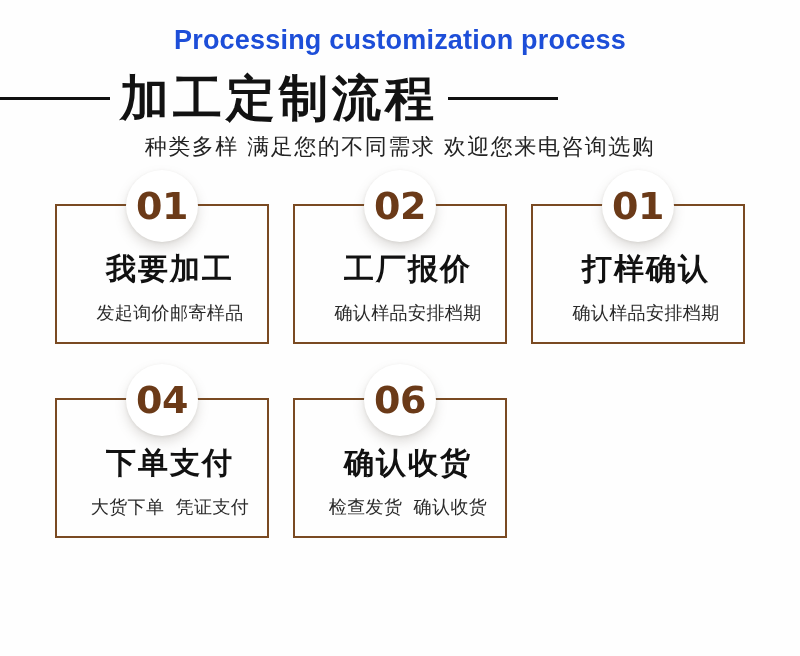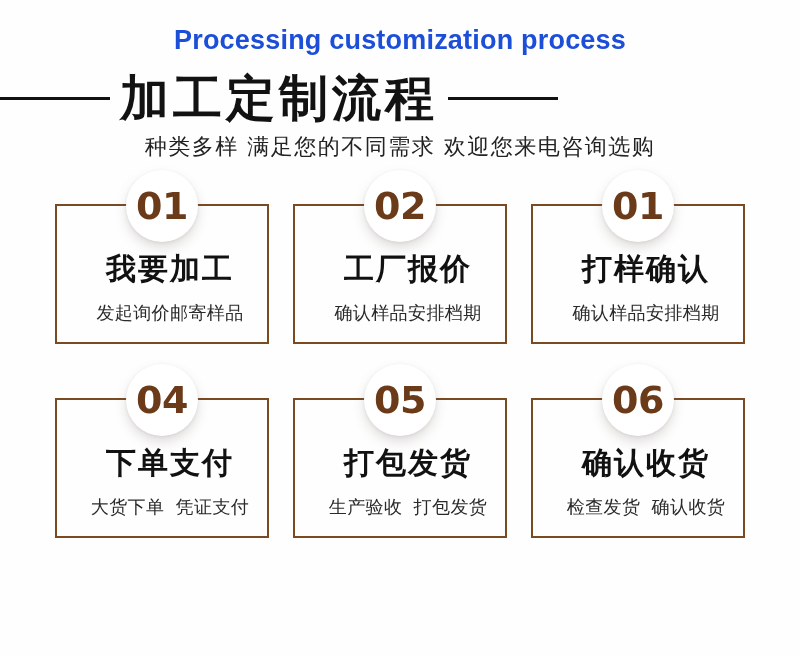--- a/index.html
+++ b/index.html
@@ -213,30 +213,20 @@
       <span class="step-notch"></span>
       <div class="badge">
         <span class="badge-num">04</span>
       </div>
       <div class="step-body">
         <div class="step-title">下单支付</div>
         <div class="step-desc">大货下单 凭证支付</div>
       </div>
     </div>
 
-    <div class="step">
-      <span class="step-notch"></span>
-      <div class="badge">
-        <span class="badge-num">05</span>
-      </div>
-      <div class="step-body">
-        <div class="step-title">打包发货</div>
-        <div class="step-desc">生产验收 打包发货</div>
-      </div>
-    </div>
 
     <div class="step">
       <span class="step-notch"></span>
       <div class="badge">
         <span class="badge-num">06</span>
       </div>
       <div class="step-body">
         <div class="step-title">确认收货</div>
         <div class="step-desc">检查发货 确认收货</div>
       </div>

